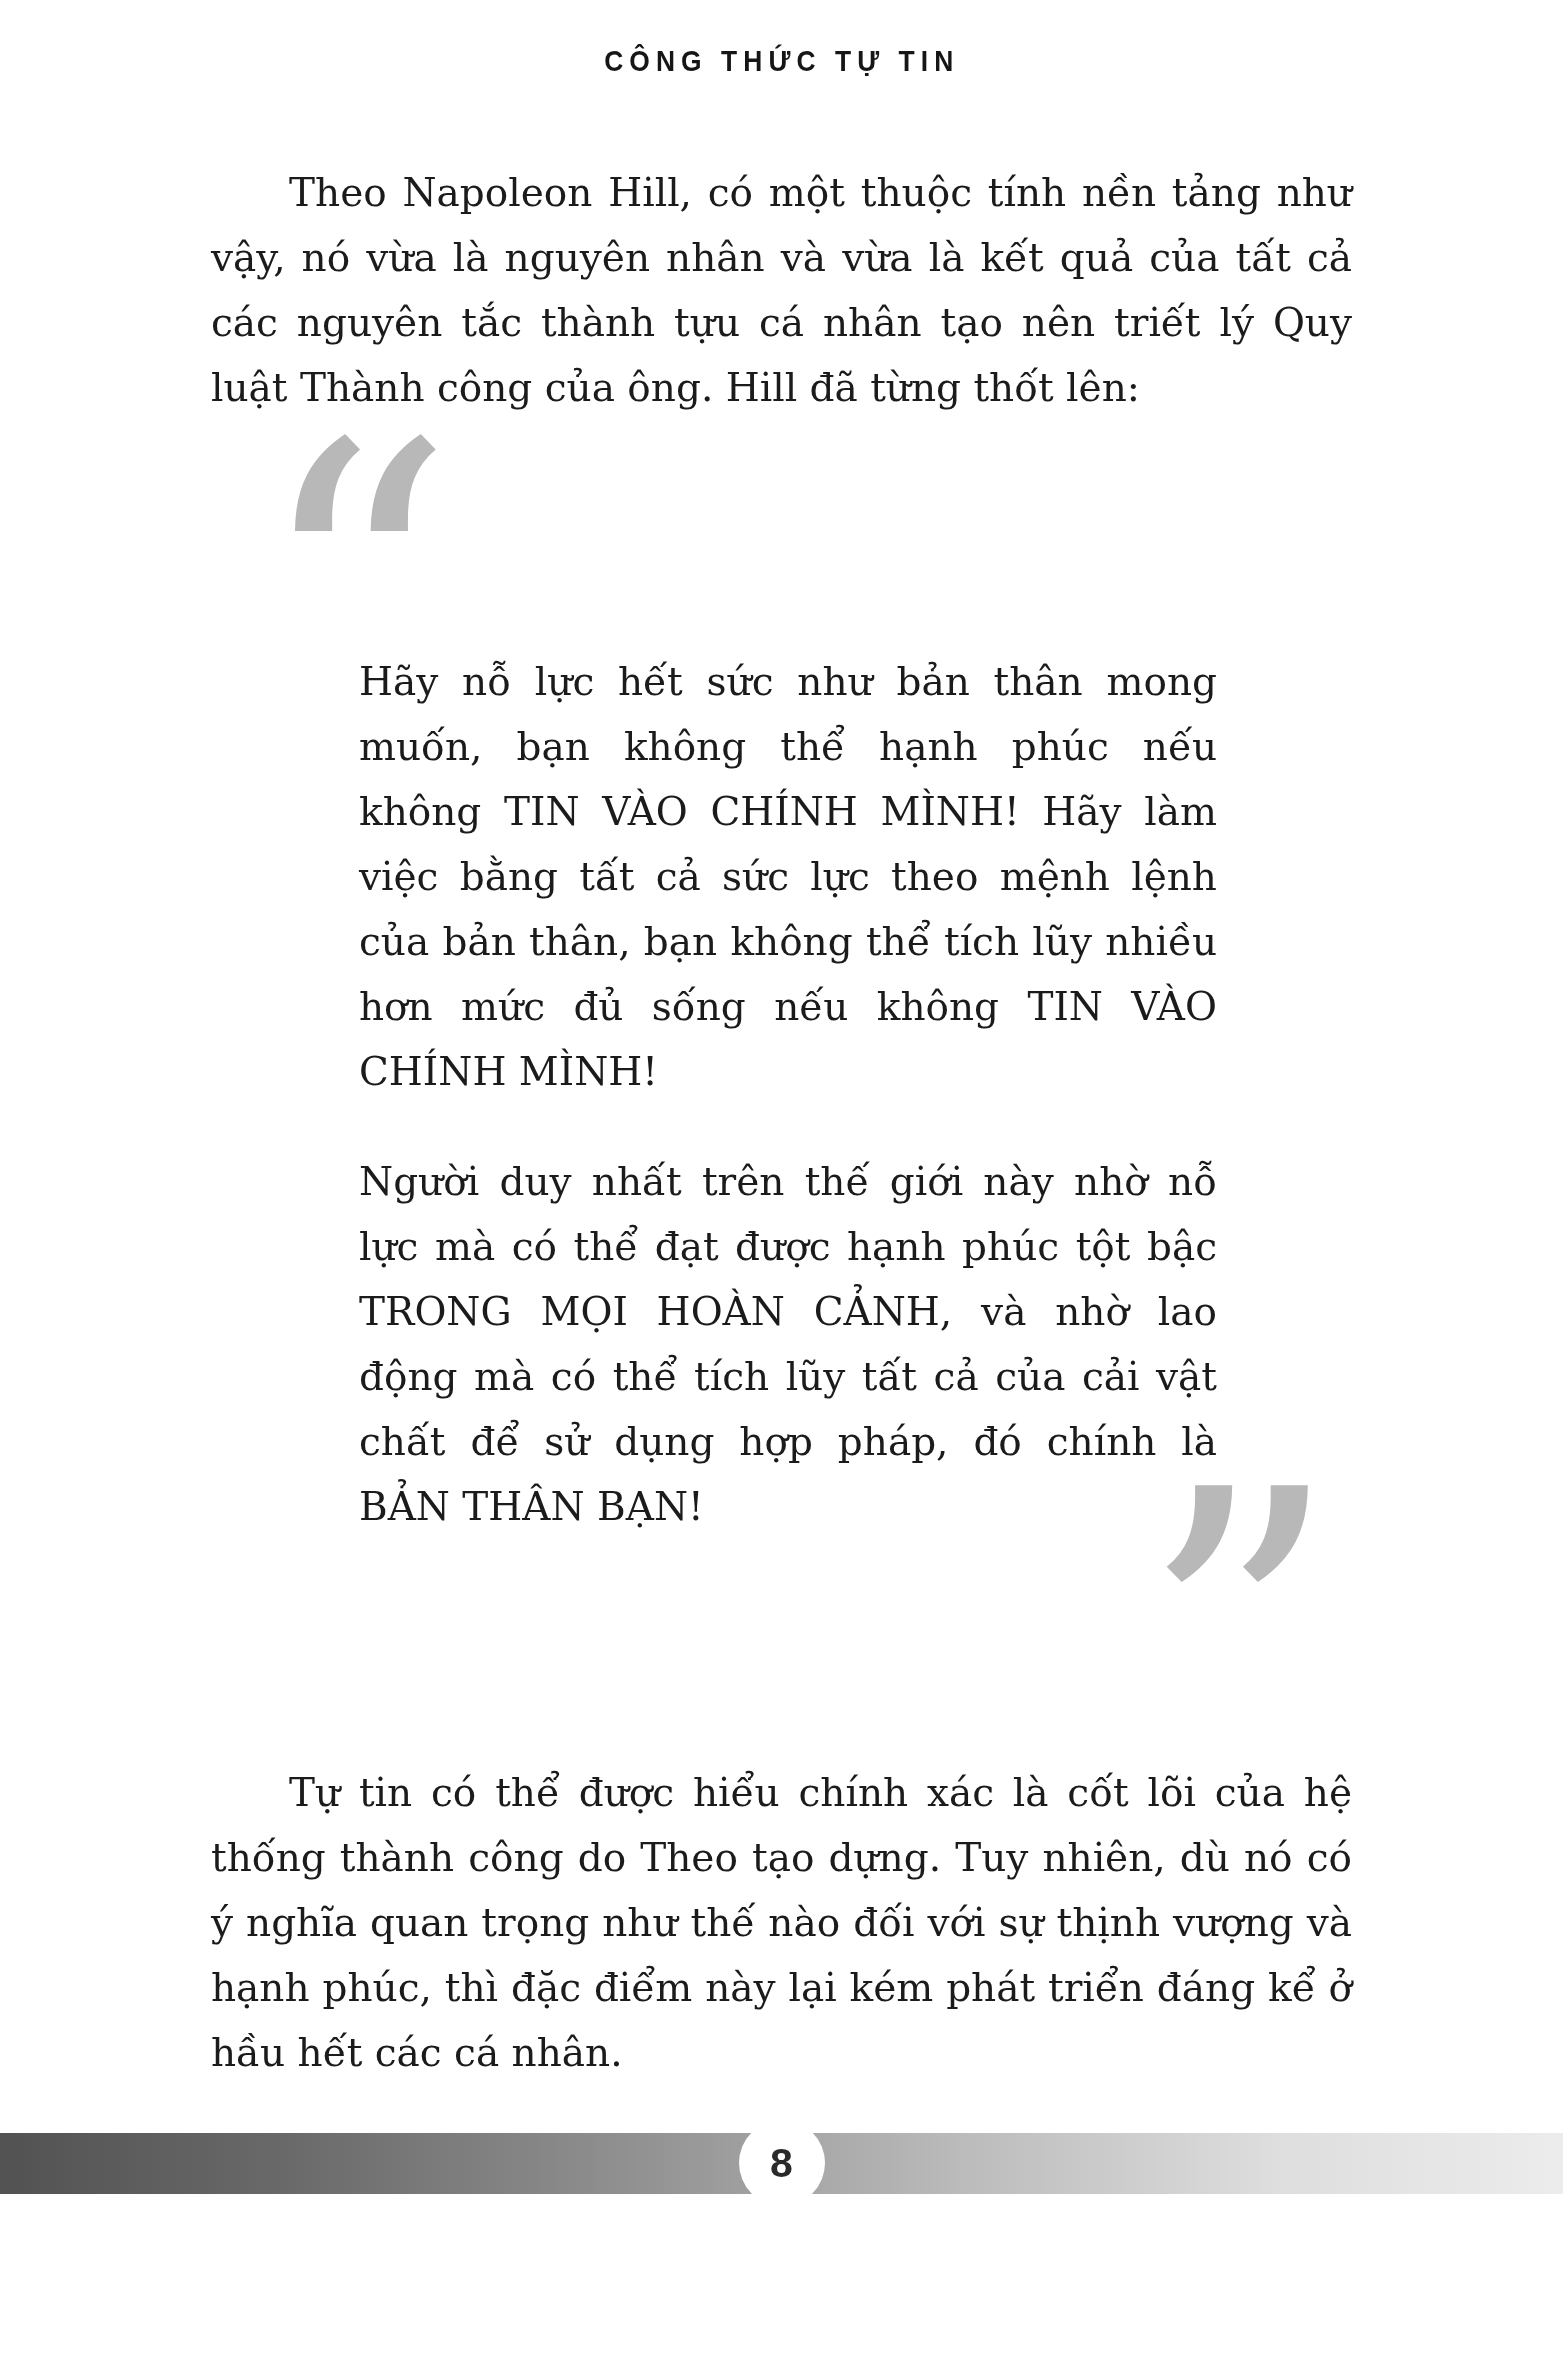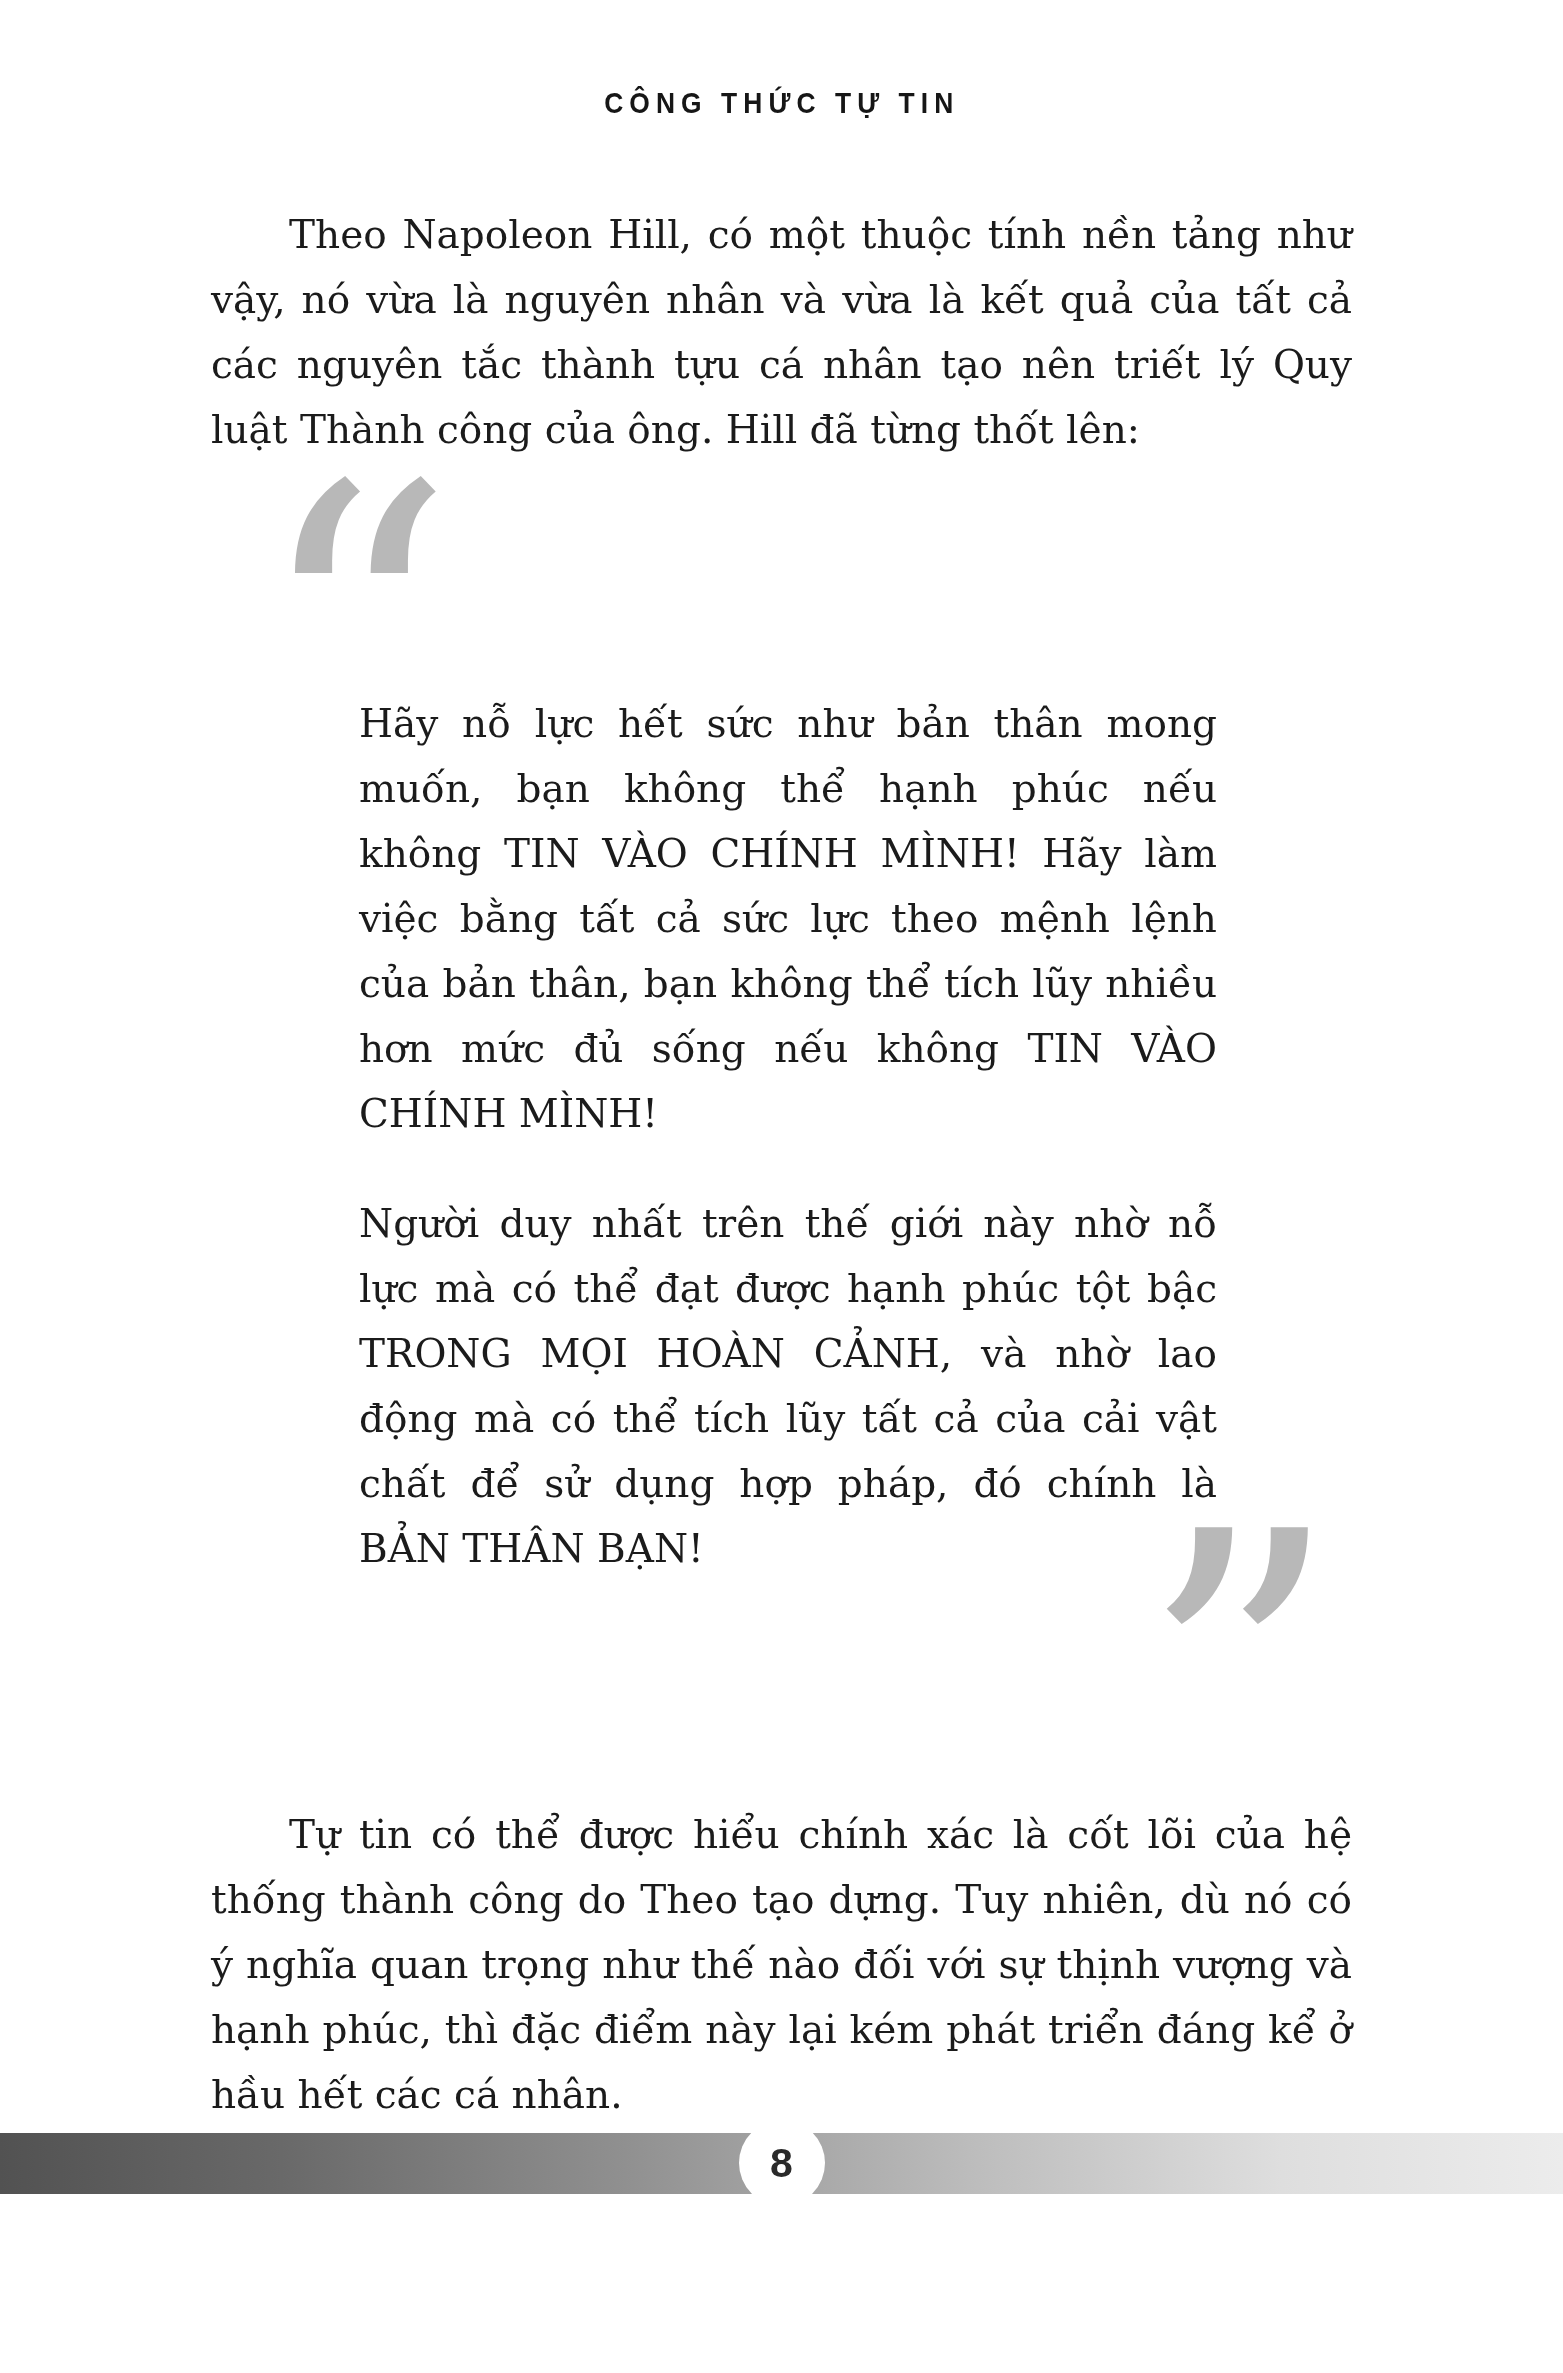--- a/index.html
+++ b/index.html
@@ -6,21 +6,21 @@
   .page {
     position: relative;
     width: 1563px;
     height: 2374px;
     background: #ffffff;
     overflow: hidden;
     font-family: "DejaVu Serif", "Liberation Serif", serif;
     color: #1b1b1b;
   }
   .running-head {
-    padding-top: 86px;
+    padding-top: 44px;
     text-align: center;
   }
   .running-head span {
     display: inline-block;
     font-family: "Liberation Sans", sans-serif;
     font-weight: 700;
     font-size: 30px;
     letter-spacing: 6.9px;
     color: #161616;
     transform: scaleX(0.88);

